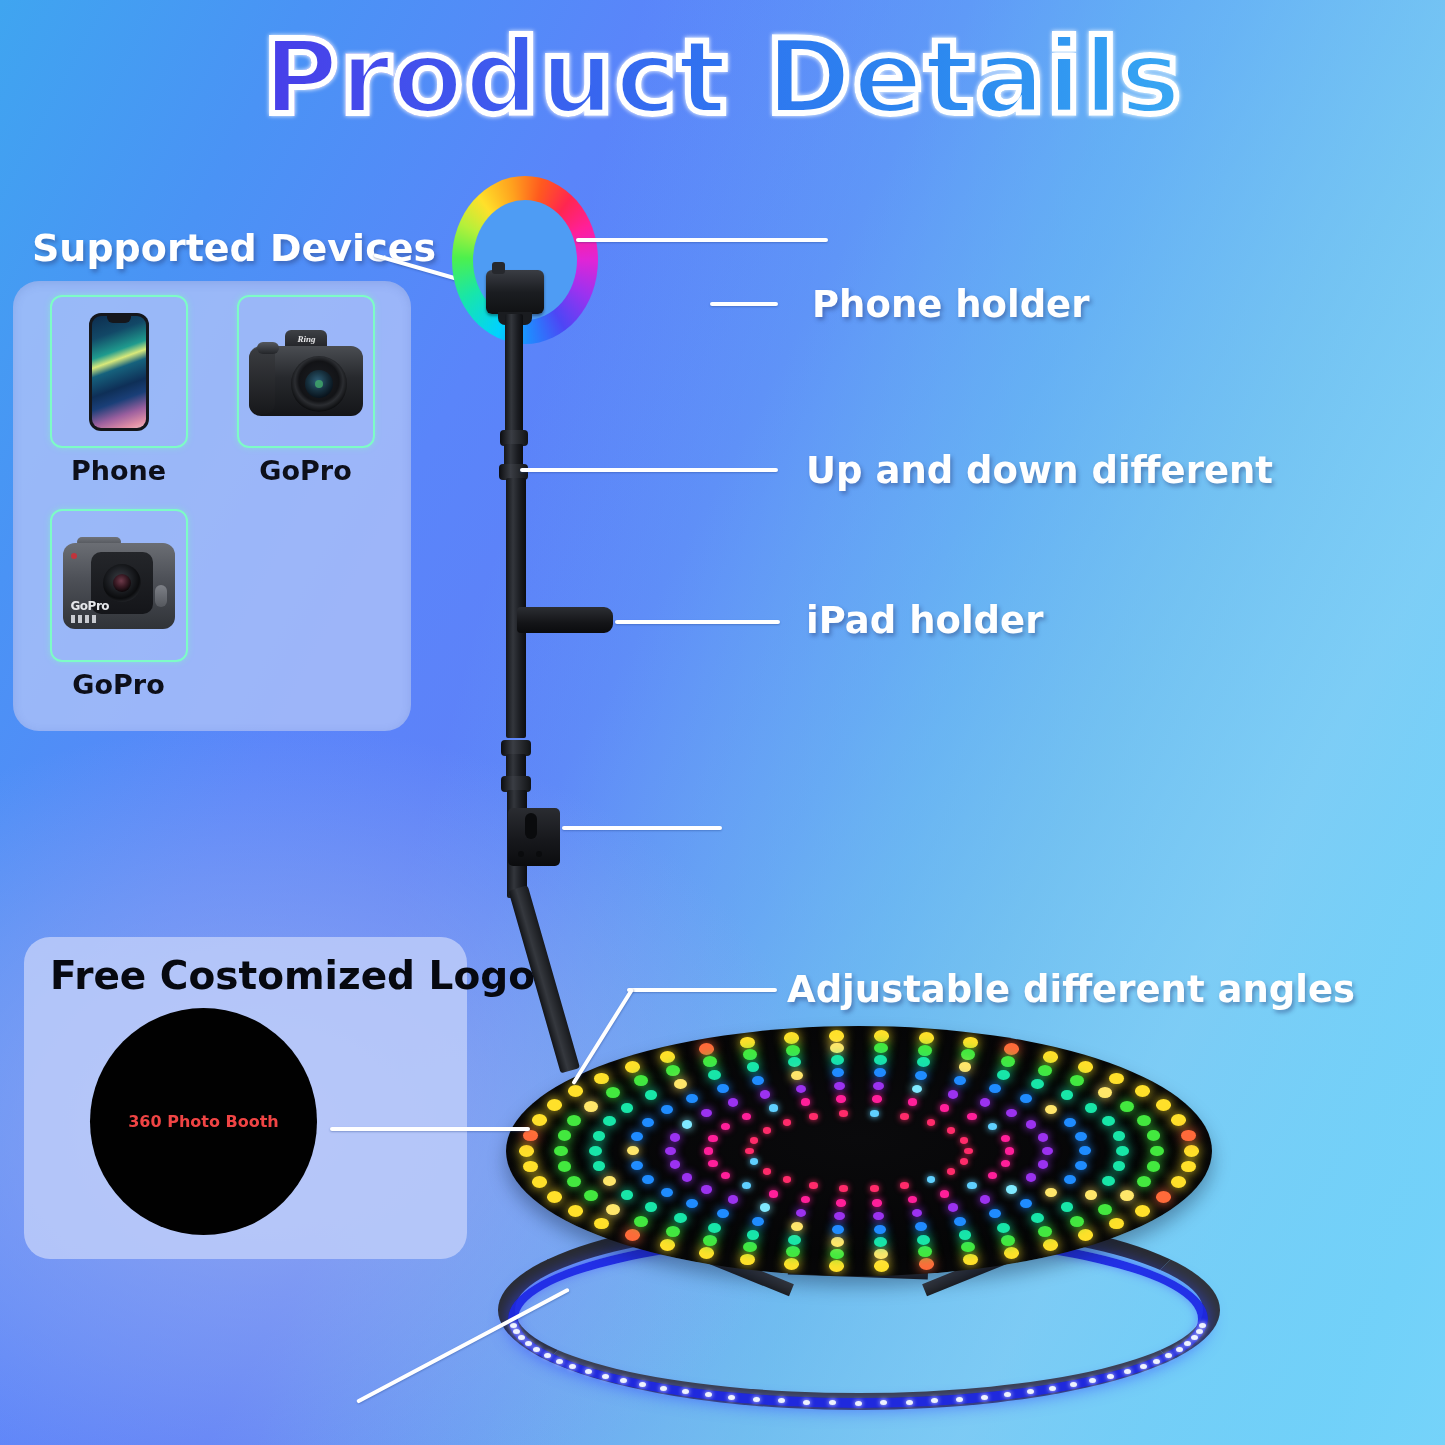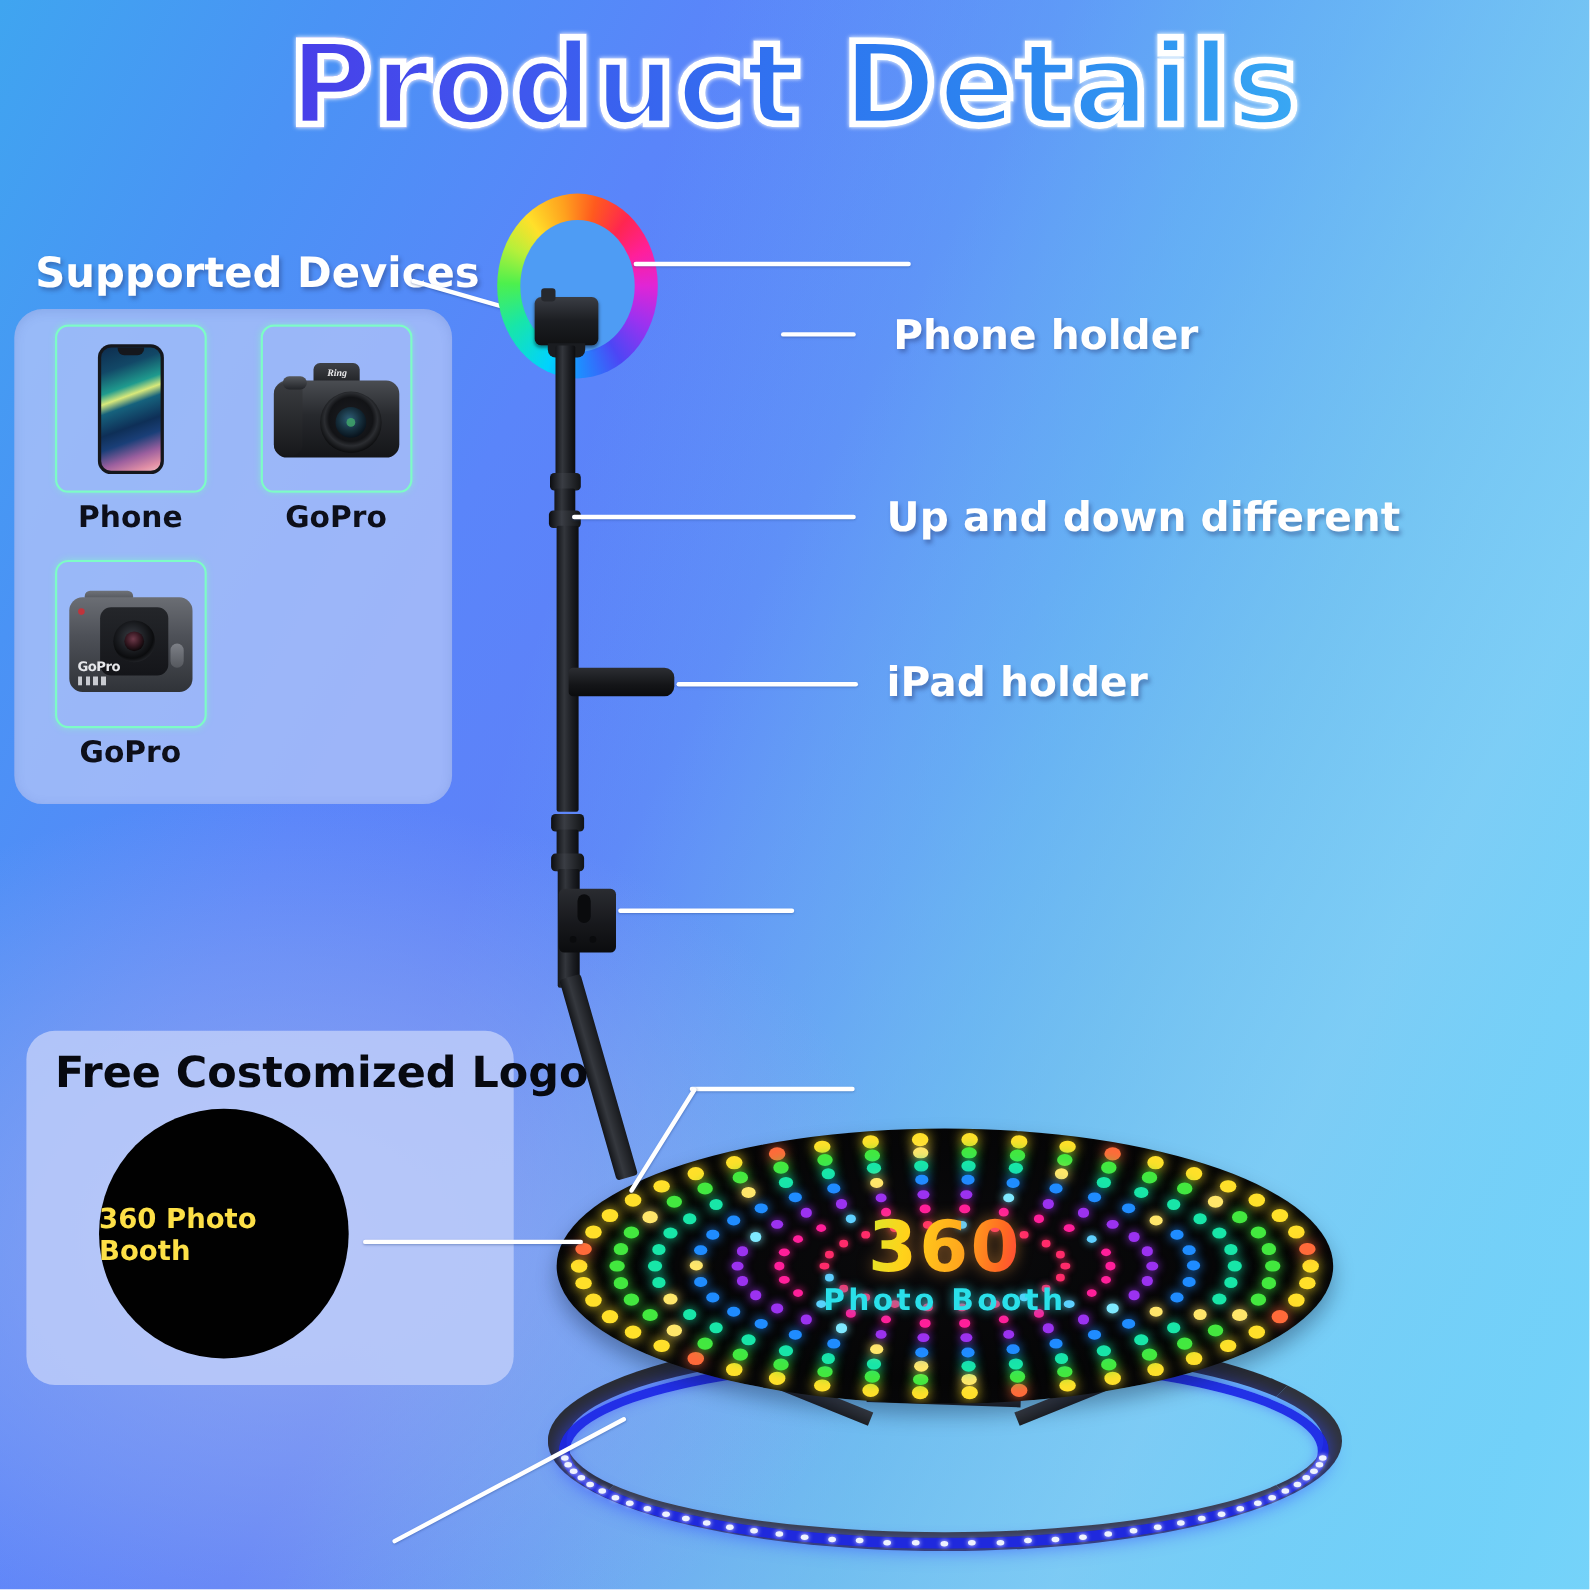--- a/index.html
+++ b/index.html
@@ -149,21 +149,21 @@
     background:rgba(192,206,250,.82);border-radius:26px;
   }
   #logo-title{
     position:absolute;left:26px;top:16px;color:#070910;font-size:39px;font-weight:bold;white-space:nowrap;
     font-family:"DejaVu Sans", sans-serif;
   }
   #logo-circle{
     position:absolute;left:90px;top:1008px;width:227px;height:227px;border-radius:50%;
     background:#010101;display:flex;align-items:center;justify-content:center;
   }
-  #logo-circle span{color:#fde047;font-size:25px;font-weight:bold;font-family:"DejaVu Sans", sans-serif;}
+  #logo-circle span{color:#ef4444;font-size:16px;font-weight:bold;font-family:"DejaVu Sans", sans-serif;}
 
   
   #ringlight{
     position:absolute;left:452px;top:176px;width:146px;height:168px;
   }
   #ringlight .ring-outer{
     position:absolute;inset:0;border-radius:50%;
     background:conic-gradient(from 200deg,
       #00d2ff 0deg,#18e6a8 38deg,#4df04d 72deg,#b6f03a 100deg,
       #ffe02a 124deg,#ffa11e 150deg,#ff5a1e 172deg,#ff2650 196deg,
@@ -384,24 +384,20 @@
         <i class="bdot" style="left: 47.7212px; top: 128.5px;"></i>
         <i class="bdot" style="left: 35.6657px; top: 122.946px;"></i>
         <i class="bdot" style="left: 25.3486px; top: 117.189px;"></i>
         <i class="bdot" style="left: 16.8274px; top: 111.259px;"></i>
         <i class="bdot" style="left: 10.1499px; top: 105.192px;"></i>
         <i class="bdot" style="left: 5.35336px; top: 99.0196px;"></i>
         <i class="bdot" style="left: 2.46469px; top: 92.7773px;"></i>
       </div>
 
     <div id="platform-top">
-      <div id="center-logo">
-        <div id="c360">360</div>
-        <div id="cpb">Photo Booth</div>
-      </div>
     <i class="led-ring" style="position: absolute; border-radius: 50%; width: 15px; height: 11.7px; left: 677.6px; top: 119.2px; background: rgb(255, 224, 42); box-shadow: rgb(255, 224, 42) 0px 0px 12px;"></i>
         <i class="led-ring" style="position: absolute; border-radius: 50%; width: 15px; height: 11.7px; left: 674.5px; top: 134.8px; background: rgb(255, 224, 42); box-shadow: rgb(255, 224, 42) 0px 0px 12px;"></i>
         <i class="led-ring" style="position: absolute; border-radius: 50%; width: 15px; height: 11.7px; left: 665.3px; top: 150.2px; background: rgb(255, 224, 42); box-shadow: rgb(255, 224, 42) 0px 0px 12px;"></i>
         <i class="led-ring" style="position: absolute; border-radius: 50%; width: 15px; height: 11.7px; left: 650.1px; top: 165px; background: rgb(255, 106, 58); box-shadow: rgb(255, 106, 58) 0px 0px 12px;"></i>
         <i class="led-ring" style="position: absolute; border-radius: 50%; width: 15px; height: 11.7px; left: 629.3px; top: 179px; background: rgb(255, 224, 42); box-shadow: rgb(255, 224, 42) 0px 0px 12px;"></i>
         <i class="led-ring" style="position: absolute; border-radius: 50%; width: 15px; height: 11.7px; left: 603.1px; top: 191.8px; background: rgb(255, 224, 42); box-shadow: rgb(255, 224, 42) 0px 0px 12px;"></i>
         <i class="led-ring" style="position: absolute; border-radius: 50%; width: 15px; height: 11.7px; left: 572.2px; top: 203.3px; background: rgb(255, 224, 42); box-shadow: rgb(255, 224, 42) 0px 0px 12px;"></i>
         <i class="led-ring" style="position: absolute; border-radius: 50%; width: 15px; height: 11.7px; left: 537px; top: 213.3px; background: rgb(255, 224, 42); box-shadow: rgb(255, 224, 42) 0px 0px 12px;"></i>
         <i class="led-ring" style="position: absolute; border-radius: 50%; width: 15px; height: 11.7px; left: 498.3px; top: 221.4px; background: rgb(255, 224, 42); box-shadow: rgb(255, 224, 42) 0px 0px 12px;"></i>
         <i class="led-ring" style="position: absolute; border-radius: 50%; width: 15px; height: 11.7px; left: 456.7px; top: 227.7px; background: rgb(255, 224, 42); box-shadow: rgb(255, 224, 42) 0px 0px 12px;"></i>
@@ -651,16 +647,17 @@
   <div class="leader" style="left:520px;top:468px;width:258px;"></div>
   <div class="callout" style="left:806px;top:449px;">Up and down different</div>
 
   <div class="leader" style="left:615px;top:620px;width:165px;"></div>
   <div class="callout" style="left:806px;top:599px;">iPad holder</div>
 
   <div class="leader" style="left:562px;top:826px;width:160px;"></div>
 
   <div class="leader" style="left:627px;top:988px;width:150px;"></div>
   <div class="leader-diag" style="left:573px;top:1082px;width:112px;transform:rotate(-58deg);"></div>
+  <div class="callout" style="left:787px;top:968px;">Adjustable different angles</div>
 
   <div class="leader-diag" style="left:357px;top:1400px;width:240px;transform:rotate(-28deg);"></div>
   <div class="leader" style="left:330px;top:1127px;width:200px;"></div>
 </div>
 
 </body></html>

